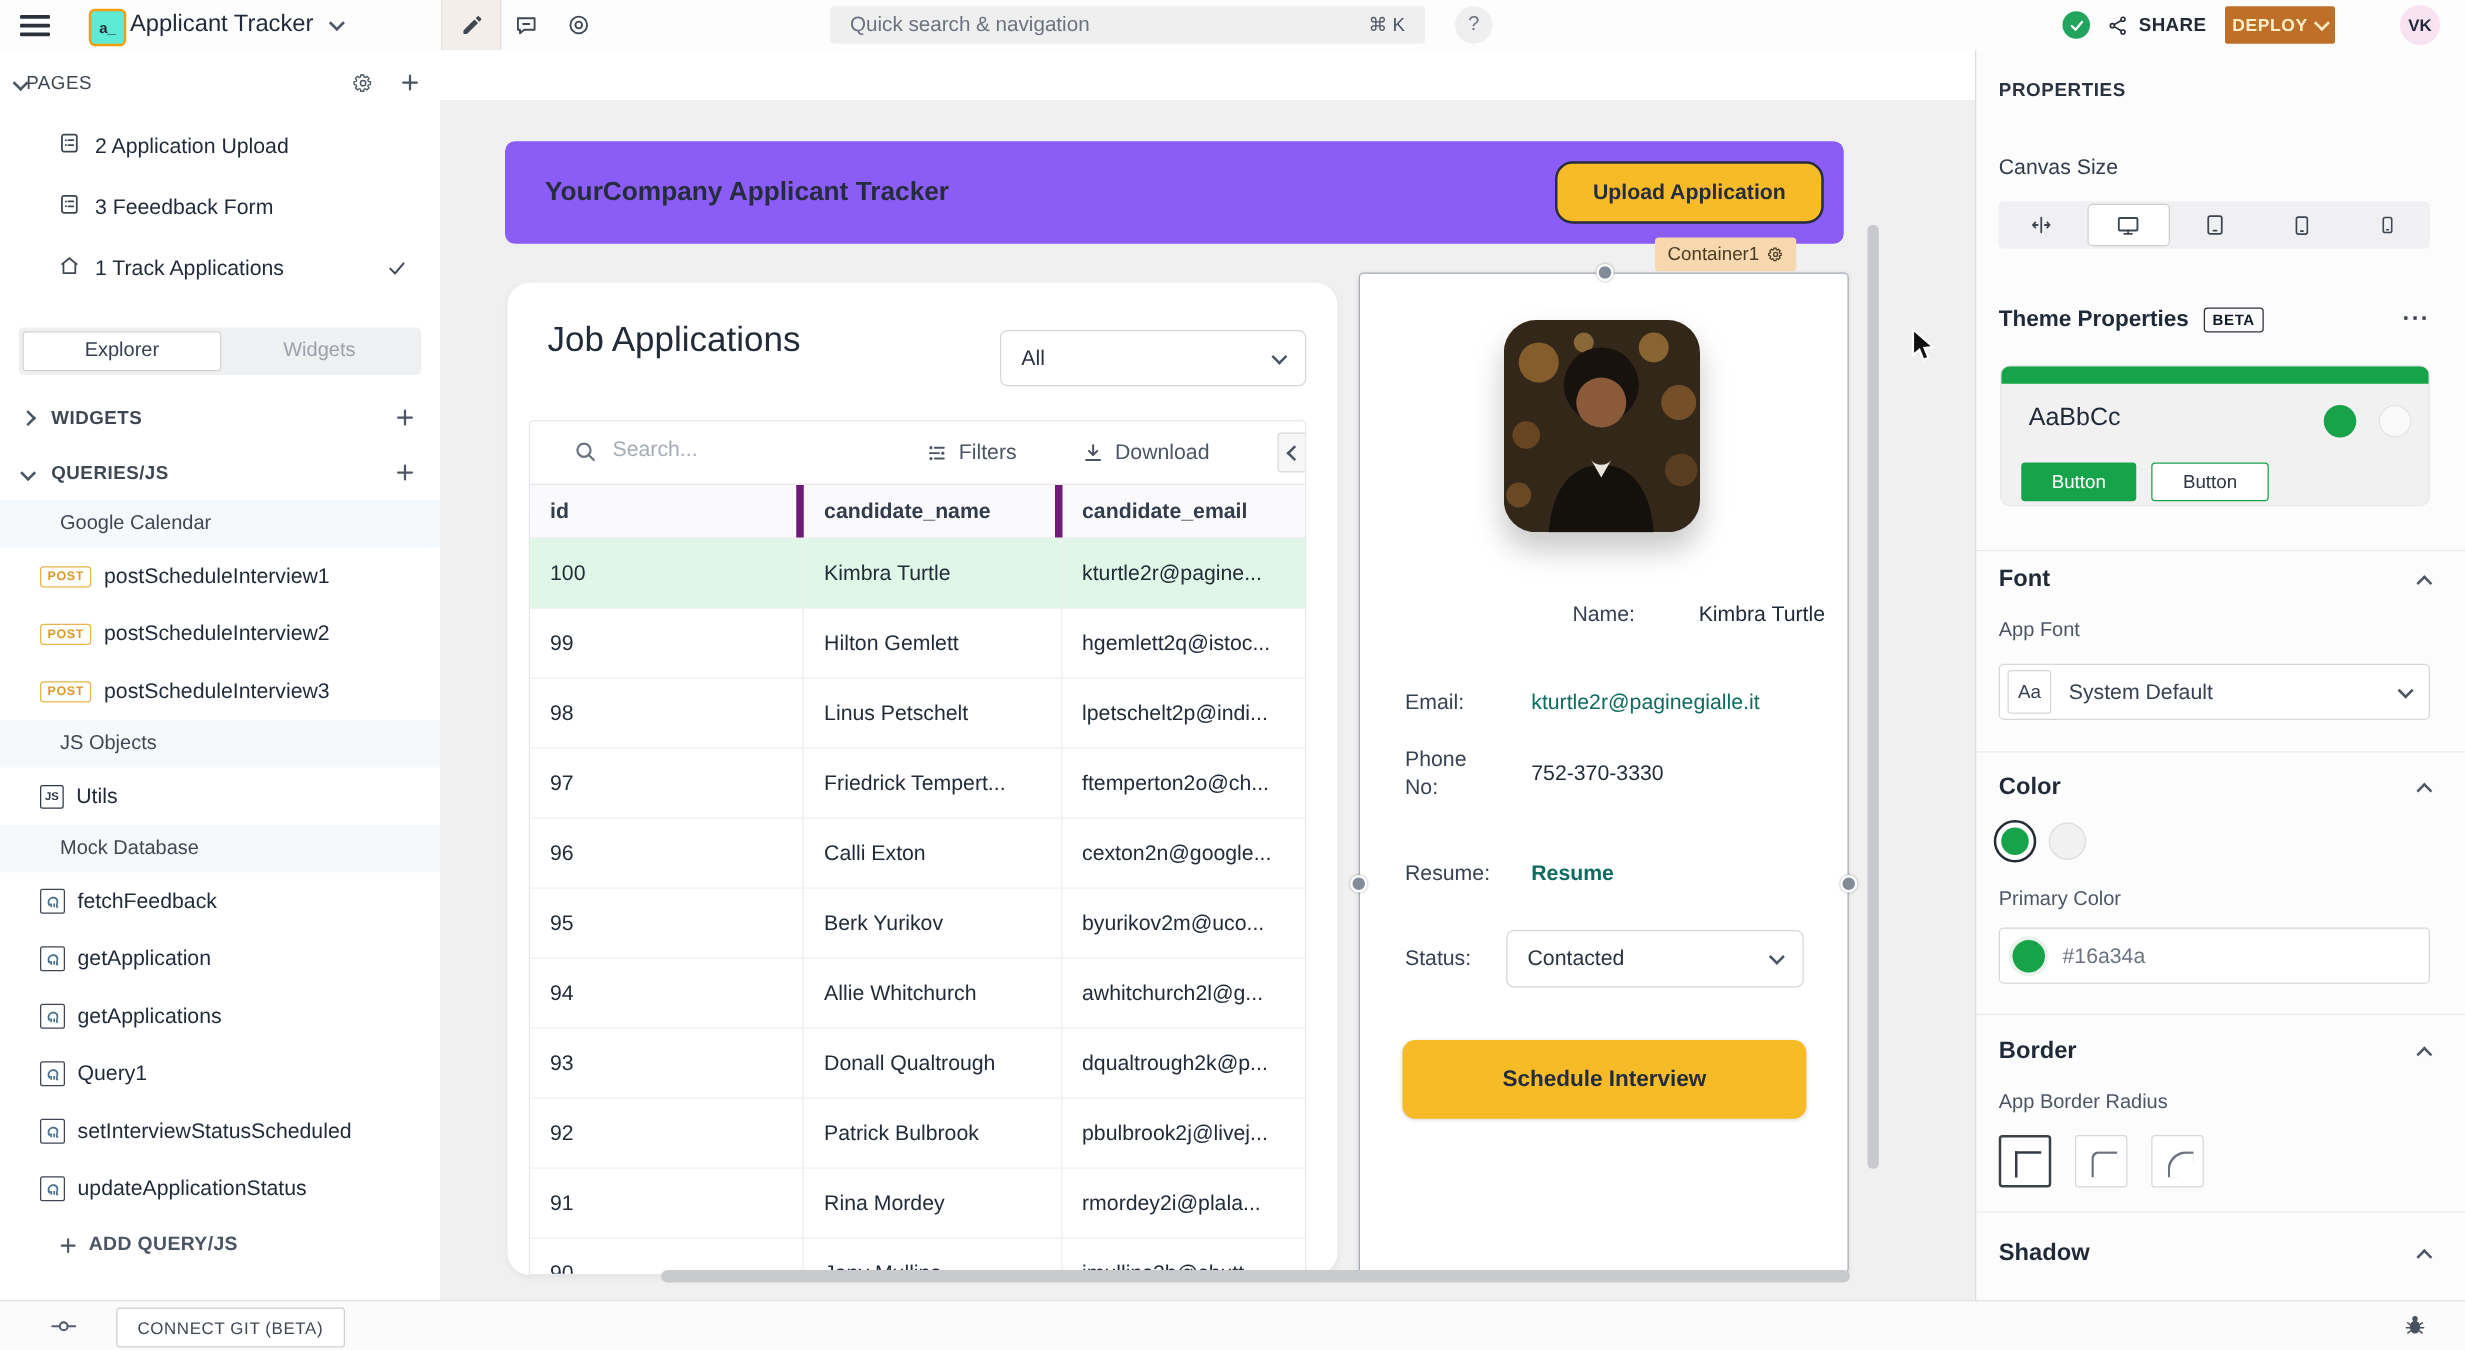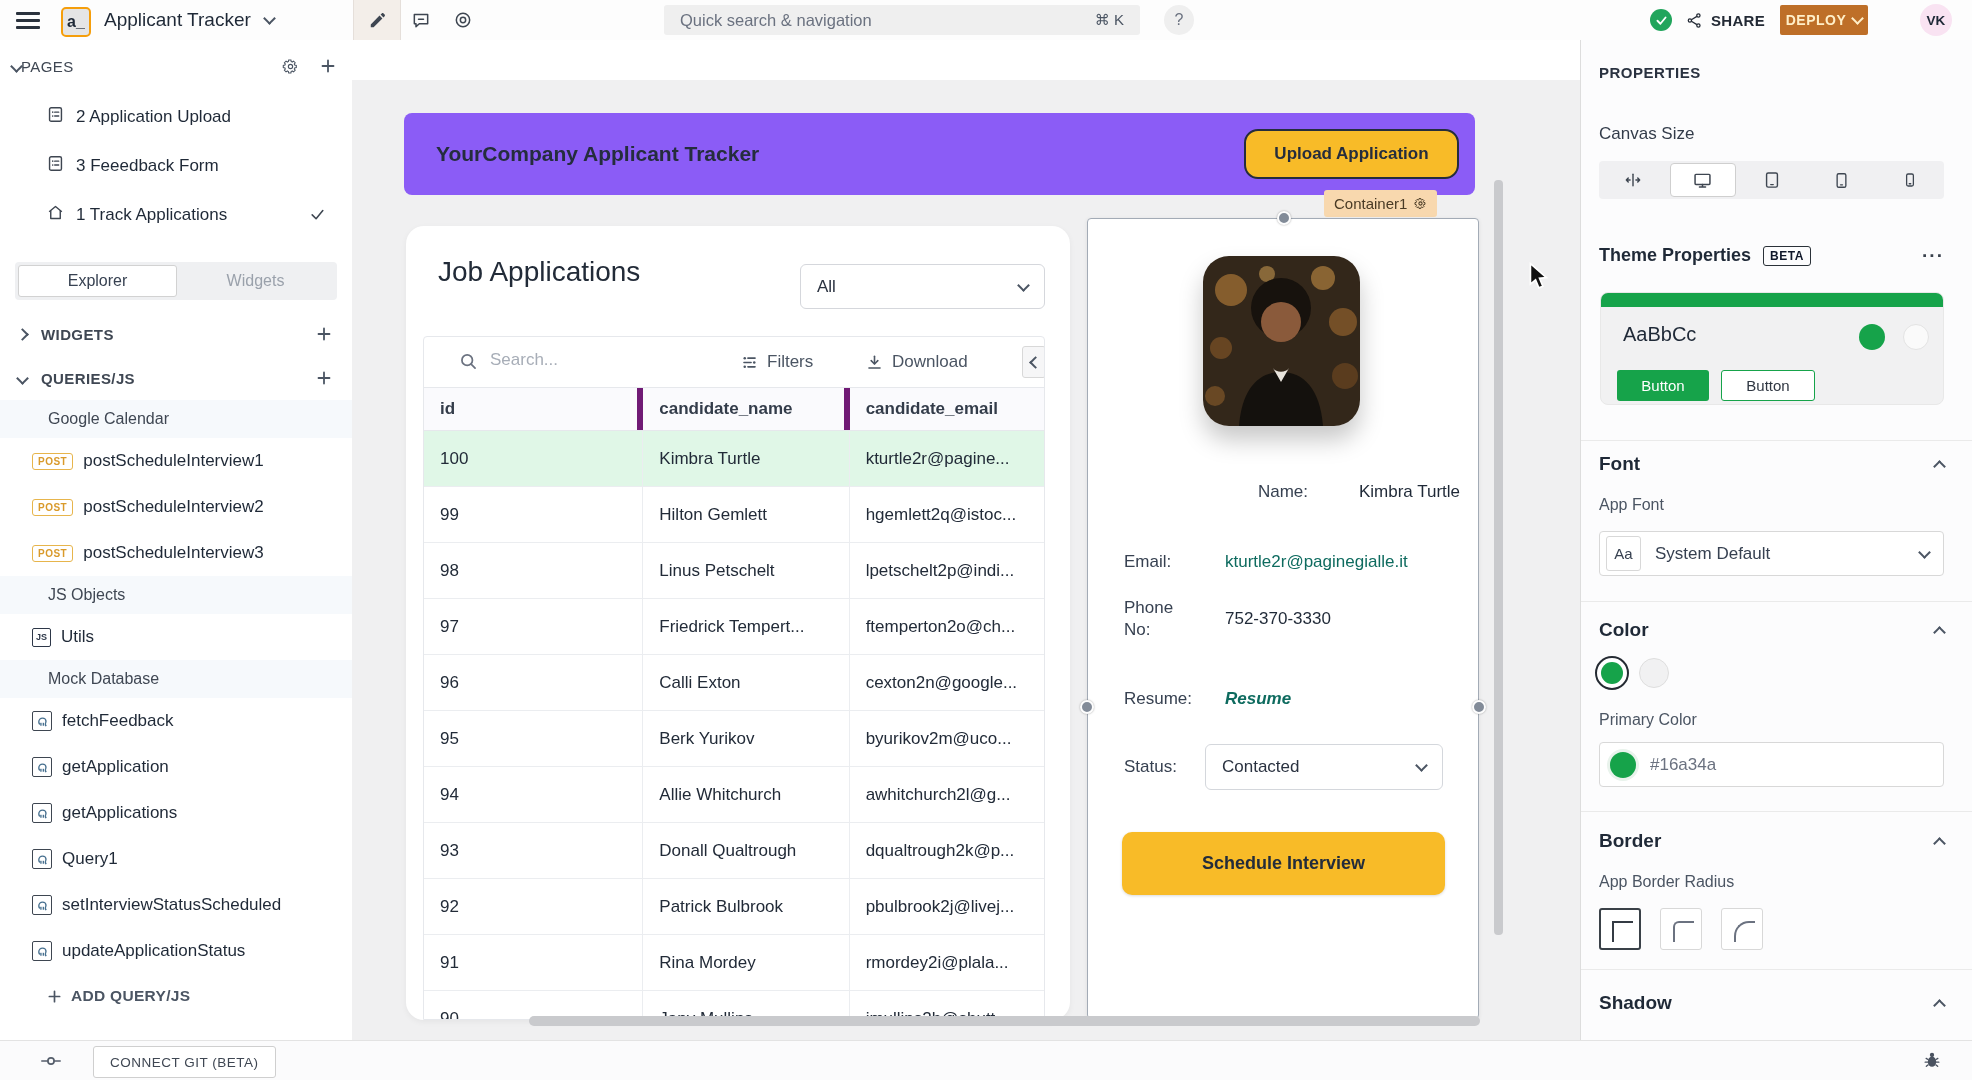--- a/index.html
+++ b/index.html
@@ -8,22 +8,22 @@
   .abs{position:absolute}
   
   .cv{display:inline-block;width:9px;height:9px;border-right:2px solid #4b5563;border-bottom:2px solid #4b5563}
   .cv.down{transform:rotate(45deg)}.cv.up{transform:rotate(-135deg)}
   .cv.right{transform:rotate(-45deg)}.cv.left{transform:rotate(135deg)}
   .cv.sm{width:7px;height:7px}
   
   .topbar{position:absolute;left:0;top:0;width:1972px;height:40px;background:#FDFDFD;border-bottom:1px solid #E3E3E3}
   .burger{position:absolute;left:16px;top:12px;width:24px;cursor:pointer}
   .burger div{height:2.5px;background:#2A323D;margin-bottom:4.5px;border-radius:1px}
-  .logo{position:absolute;left:61px;top:7px;width:26px;height:26px;border:2px solid #F59E0B;border-radius:5px;
-    display:flex;align-items:center;justify-content:center;font-weight:700;font-size:16px;color:#1f2937;background:#e5e5e5}
+  .logo{position:absolute;left:71px;top:7px;width:26px;height:26px;border:2px solid #F59E0B;border-radius:5px;
+    display:flex;align-items:center;justify-content:center;font-weight:700;font-size:12px;color:#1f2937;background:#5eead4}
   .tb-title{position:absolute;left:104px;top:0;height:40px;display:flex;align-items:center;gap:14px;font-size:19px;font-weight:500;color:#1F2937}
   .tb-cell{position:absolute;top:0;height:40px;display:flex;align-items:center;justify-content:center}
   .pencil-cell{left:353px;width:46px;background:#F3EEE9;border-left:1px solid #E5DFDA;border-right:1px solid #E5DFDA}
   .qsearch{position:absolute;left:664px;top:5px;width:476px;height:30px;background:#EFEFEF;border-radius:3px;
     display:flex;align-items:center;font-size:16.5px;color:#6B7280;padding:0 16px;box-sizing:border-box;cursor:pointer}
   .qsearch .short{margin-left:auto;color:#4B5563;font-size:15px}
   .help{position:absolute;left:1164px;top:5px;width:30px;height:30px;border-radius:50%;background:#EFEFEF;color:#6B7280;
     display:flex;align-items:center;justify-content:center;font-size:16px;cursor:pointer}
   .okcheck{position:absolute;left:1650px;top:9px;width:22px;height:22px;border-radius:50%;background:#21A55C;display:flex;align-items:center;justify-content:center}
   .sharebtn{position:absolute;left:1686px;top:0;height:40px;display:flex;align-items:center;gap:8px;cursor:pointer;
@@ -93,21 +93,21 @@
     white-space:nowrap;overflow:hidden}
   .td:last-child{border-right:none}
   
   .dcard{position:absolute;left:735px;top:178px;width:392px;height:801px;background:#fff;border:1px solid #A3ABB6;border-radius:4px;
     box-sizing:border-box;box-shadow:0 1px 4px rgba(0,0,0,.08)}
   .photo{position:absolute;left:115px;top:37px;width:157px;height:170px;border-radius:26px;overflow:hidden;box-shadow:0 14px 24px rgba(0,0,0,.22)}
   .dfield{position:absolute;left:36px;right:18px;display:flex;align-items:center}
   .dlabel{flex:0 0 101px;font-size:17px;color:#374151;line-height:22px}
   .dval{font-size:17px;color:#1F2937}
   .dval.link{color:#0E6B5F}
-  .dval.rbold{font-weight:700;font-style:italic}
+  .dval.rbold{font-weight:700;}
   .mini-select{width:238px;height:46px;border:1px solid #D4D7DC;border-radius:6px;display:flex;align-items:center;padding:0 16px;
     box-sizing:border-box;font-size:17px;color:#2A3240;cursor:pointer;background:#fff}
   .mini-select .cv{margin-left:auto}
   .schedbtn{position:absolute;left:34px;top:613px;width:323px;height:63px;background:#F8BB28;border-radius:10px;border:none;
     display:flex;align-items:center;justify-content:center;font-size:18px;font-weight:600;color:#232C3B;cursor:pointer;box-shadow:0 1px 3px rgba(0,0,0,.15)}
   
   .handle{position:absolute;width:10px;height:10px;border-radius:50%;background:#828B98;border:2px solid #FDFDFD;box-shadow:0 0 2px rgba(0,0,0,.35);box-sizing:content-box;cursor:pointer}
   .vscroll{position:absolute;left:1142px;top:140px;width:9px;height:755px;background:#C9CACD;border-radius:4px;cursor:pointer}
   .hscroll{position:absolute;left:177px;top:976px;width:951px;height:10px;background:#C9CACD;border-radius:5px;cursor:pointer}
   

